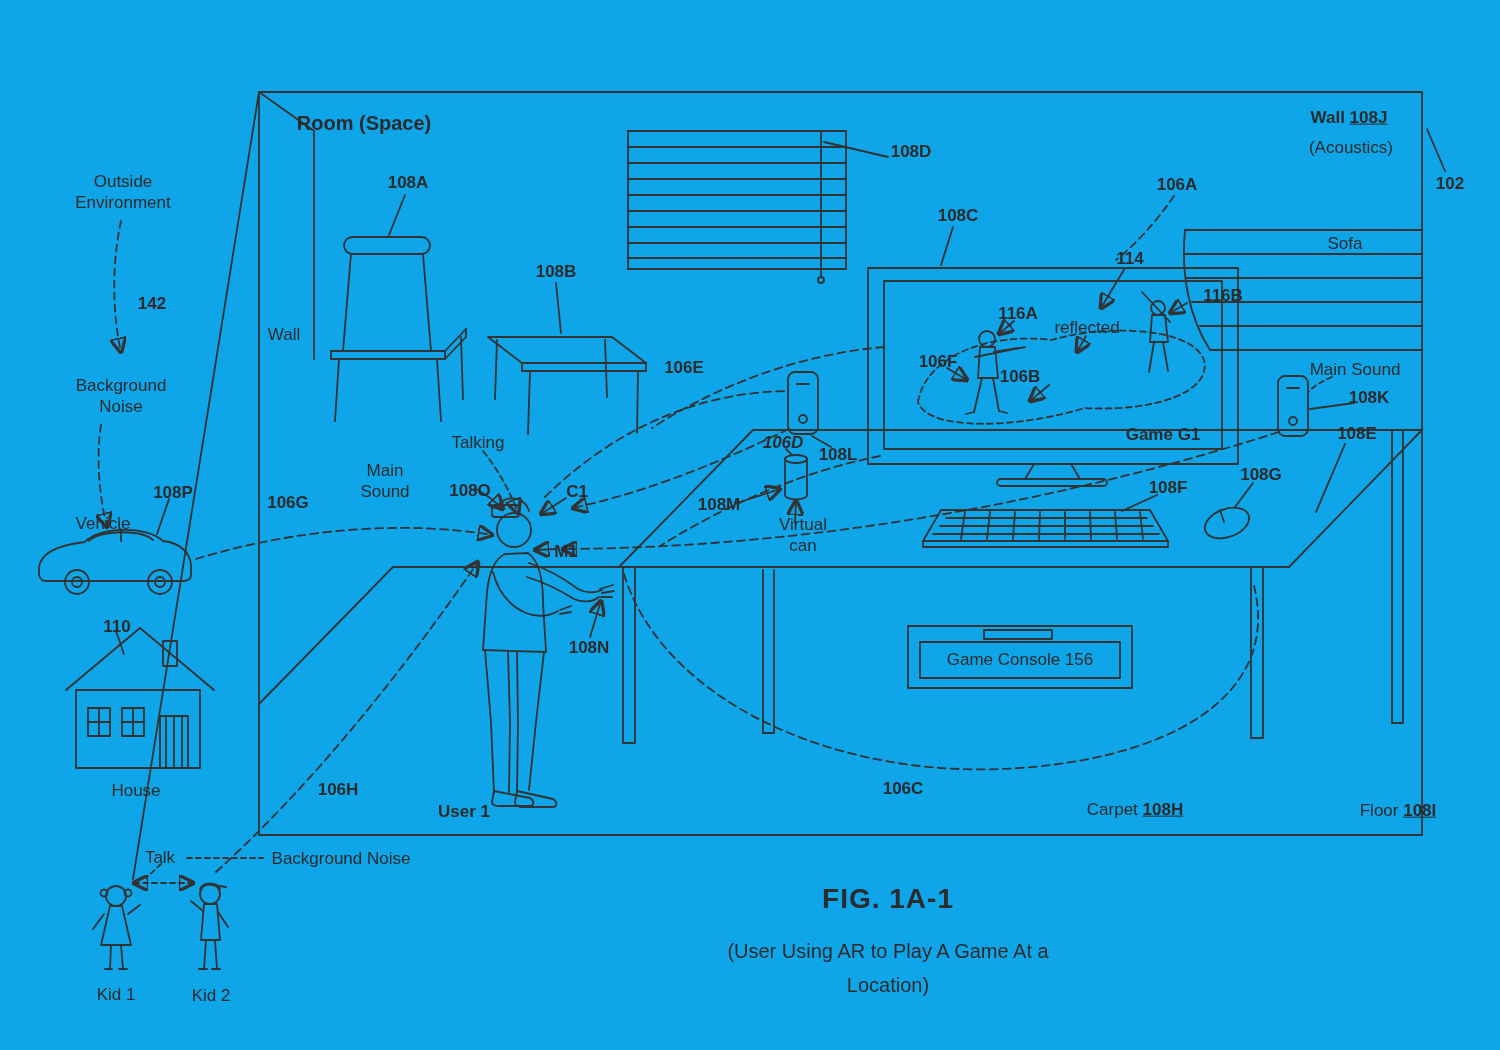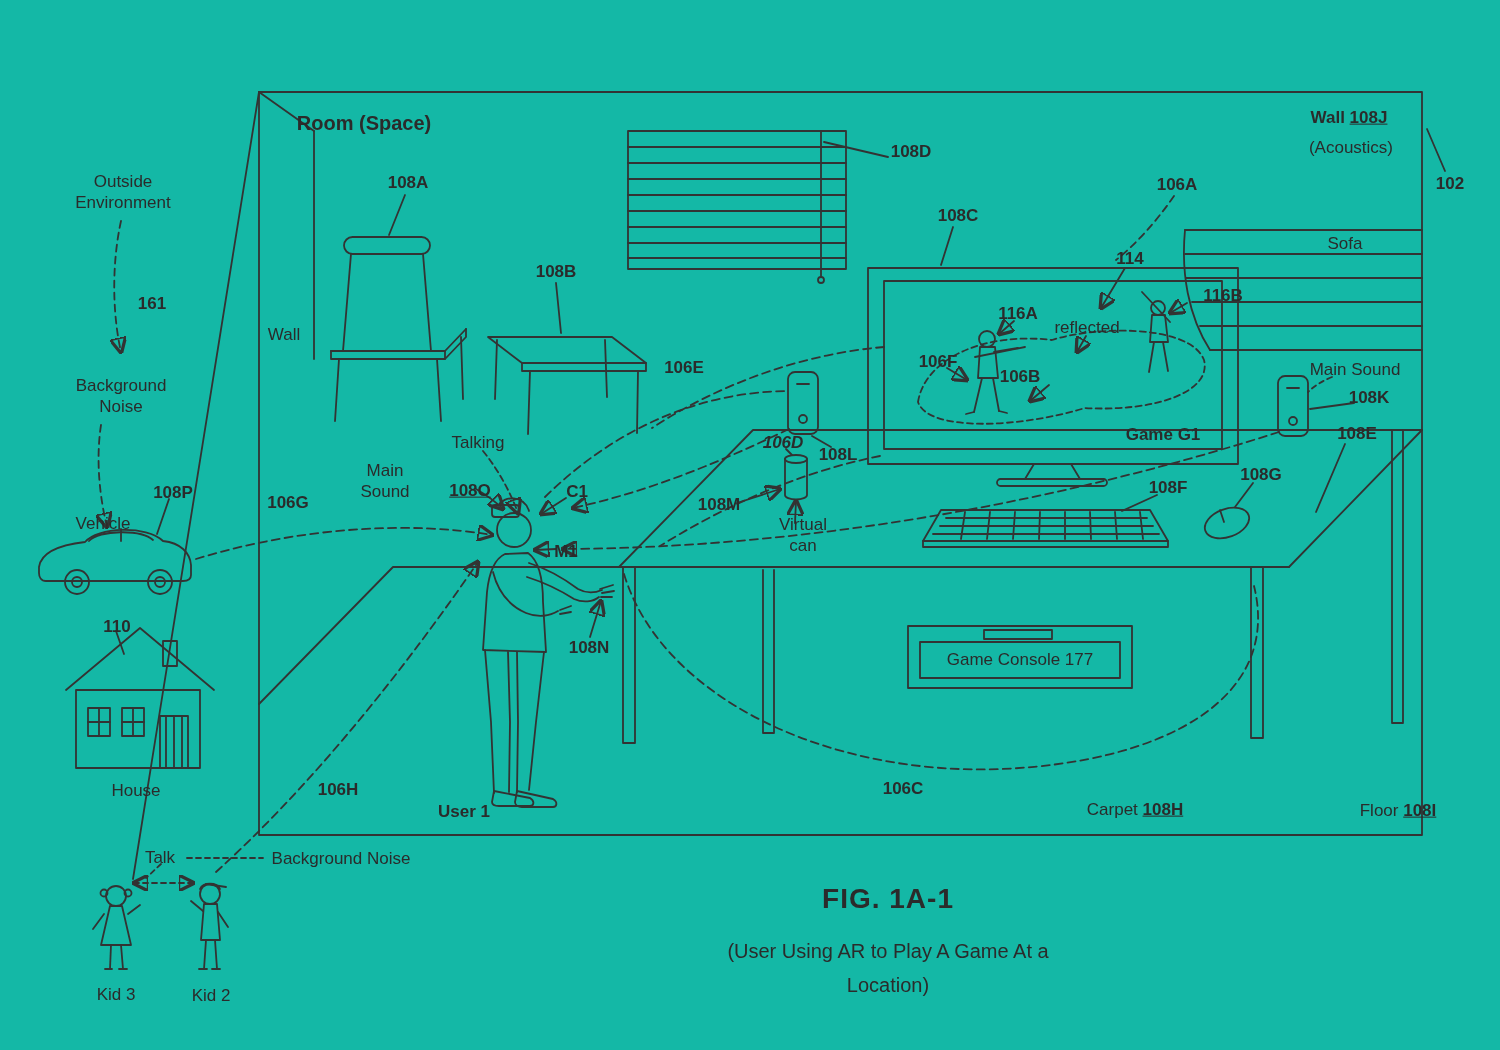--- a/index.html
+++ b/index.html
@@ -1,17 +1,17 @@
 <!DOCTYPE html>
 <html><head>
 <meta charset="utf-8">
 <style>
   html,body{margin:0;padding:0;background:#ffffff;}
   #stage{
-    position:relative;width:1500px;height:1050px;background:#14b8a6;
+    position:relative;width:1500px;height:1050px;background:#0ea5e9;
     font-family:"Liberation Sans", sans-serif;color:#2b2b2b;overflow:hidden;
   }
   #art{position:absolute;left:0;top:0;width:1500px;height:1050px;}
   #art path,#art rect,#art line,#art circle,#art ellipse{
     fill:none;stroke:#333;stroke-width:1.8;stroke-linecap:round;stroke-linejoin:round;
   }
   .lbl{
     position:absolute;transform:translate(-50%,-50%);
     font-size:17px;line-height:1.22;color:#2b2b2b;
     white-space:nowrap;text-align:center;
@@ -269,21 +269,21 @@
 
     <div class="lbl title" style="left:364px;top:123px;">Room (Space)</div>
 
     <div class="lbl" style="left:1349px;top:118px;">
       <span class="b">Wall</span>&nbsp;<span class="b ul">108J</span>
     </div>
     <div class="lbl" style="left:1351px;top:148px;">(Acoustics)</div>
     <div class="lbl b" style="left:1450px;top:184px;">102</div>
 
     <div class="lbl wrap" style="left:123px;top:193px;width:150px;">Outside Environment</div>
-    <div class="lbl b" style="left:152px;top:304px;">161</div>
+    <div class="lbl b" style="left:152px;top:304px;">142</div>
     <div class="lbl wrap" style="left:121px;top:397px;width:120px;">Background Noise</div>
     <div class="lbl" style="left:103px;top:524px;">Vehicle</div>
     <div class="lbl b" style="left:173px;top:493px;">108P</div>
     <div class="lbl b" style="left:117px;top:627px;">110</div>
     <div class="lbl" style="left:136px;top:791px;">House</div>
 
     <div class="lbl" style="left:284px;top:335px;">Wall</div>
 
     <div class="lbl b" style="left:408px;top:183px;">108A</div>
     <div class="lbl b" style="left:556px;top:272px;">108B</div>
@@ -306,41 +306,41 @@
     <div class="lbl b" style="left:684px;top:368px;">106E</div>
     <div class="lbl b" style="left:783px;top:443px;font-style:italic;">106D</div>
     <div class="lbl b" style="left:838px;top:455px;">108L</div>
     <div class="lbl b" style="left:719px;top:505px;">108M</div>
     <div class="lbl wrap" style="left:803px;top:536px;width:72px;">Virtual can</div>
     <div class="lbl b" style="left:1168px;top:488px;">108F</div>
     <div class="lbl b" style="left:1261px;top:475px;">108G</div>
 
     <div class="lbl" style="left:478px;top:443px;">Talking</div>
     <div class="lbl wrap" style="left:385px;top:482px;width:64px;">Main Sound</div>
-    <div class="lbl b" style="left:470px;top:491px;text-decoration:underline;">108O</div>
+    <div class="lbl b" style="left:470px;top:491px;">108O</div>
     <div class="lbl b" style="left:577px;top:492px;">C1</div>
     <div class="lbl b" style="left:566px;top:552px;">M1</div>
     <div class="lbl b" style="left:288px;top:503px;">106G</div>
     <div class="lbl b" style="left:589px;top:648px;">108N</div>
     <div class="lbl b" style="left:338px;top:770px;margin-top:20px;">106H</div>
     <div class="lbl b" style="left:464px;top:812px;">User 1</div>
     <div class="lbl b" style="left:903px;top:789px;">106C</div>
 
-    <div class="lbl" style="left:1020px;top:660px;">Game Console 177</div>
+    <div class="lbl" style="left:1020px;top:660px;">Game Console 156</div>
 
     <div class="lbl" style="left:1135px;top:810px;">
       <span>Carpet</span>&nbsp;<span class="b ul">108H</span>
     </div>
     <div class="lbl" style="left:1358px;top:811px;margin-left:40px;">
       <span>Floor</span>&nbsp;<span class="b ul">108I</span>
     </div>
 
     <div class="lbl" style="left:160px;top:858px;">Talk</div>
     <div class="lbl" style="left:341px;top:859px;">Background Noise</div>
-    <div class="lbl" style="left:116px;top:995px;">Kid 3</div>
+    <div class="lbl" style="left:116px;top:995px;">Kid 1</div>
     <div class="lbl" style="left:211px;top:996px;">Kid 2</div>
 
     <div class="lbl figtitle" style="left:888px;top:899px;">FIG. 1A-1</div>
     <div class="lbl figsub" style="left:888px;top:951px;">(User Using AR to Play A Game At a</div>
     <div class="lbl figsub" style="left:888px;top:985px;">Location)</div>
 
   </div>
 </div>
 
 </body></html>

